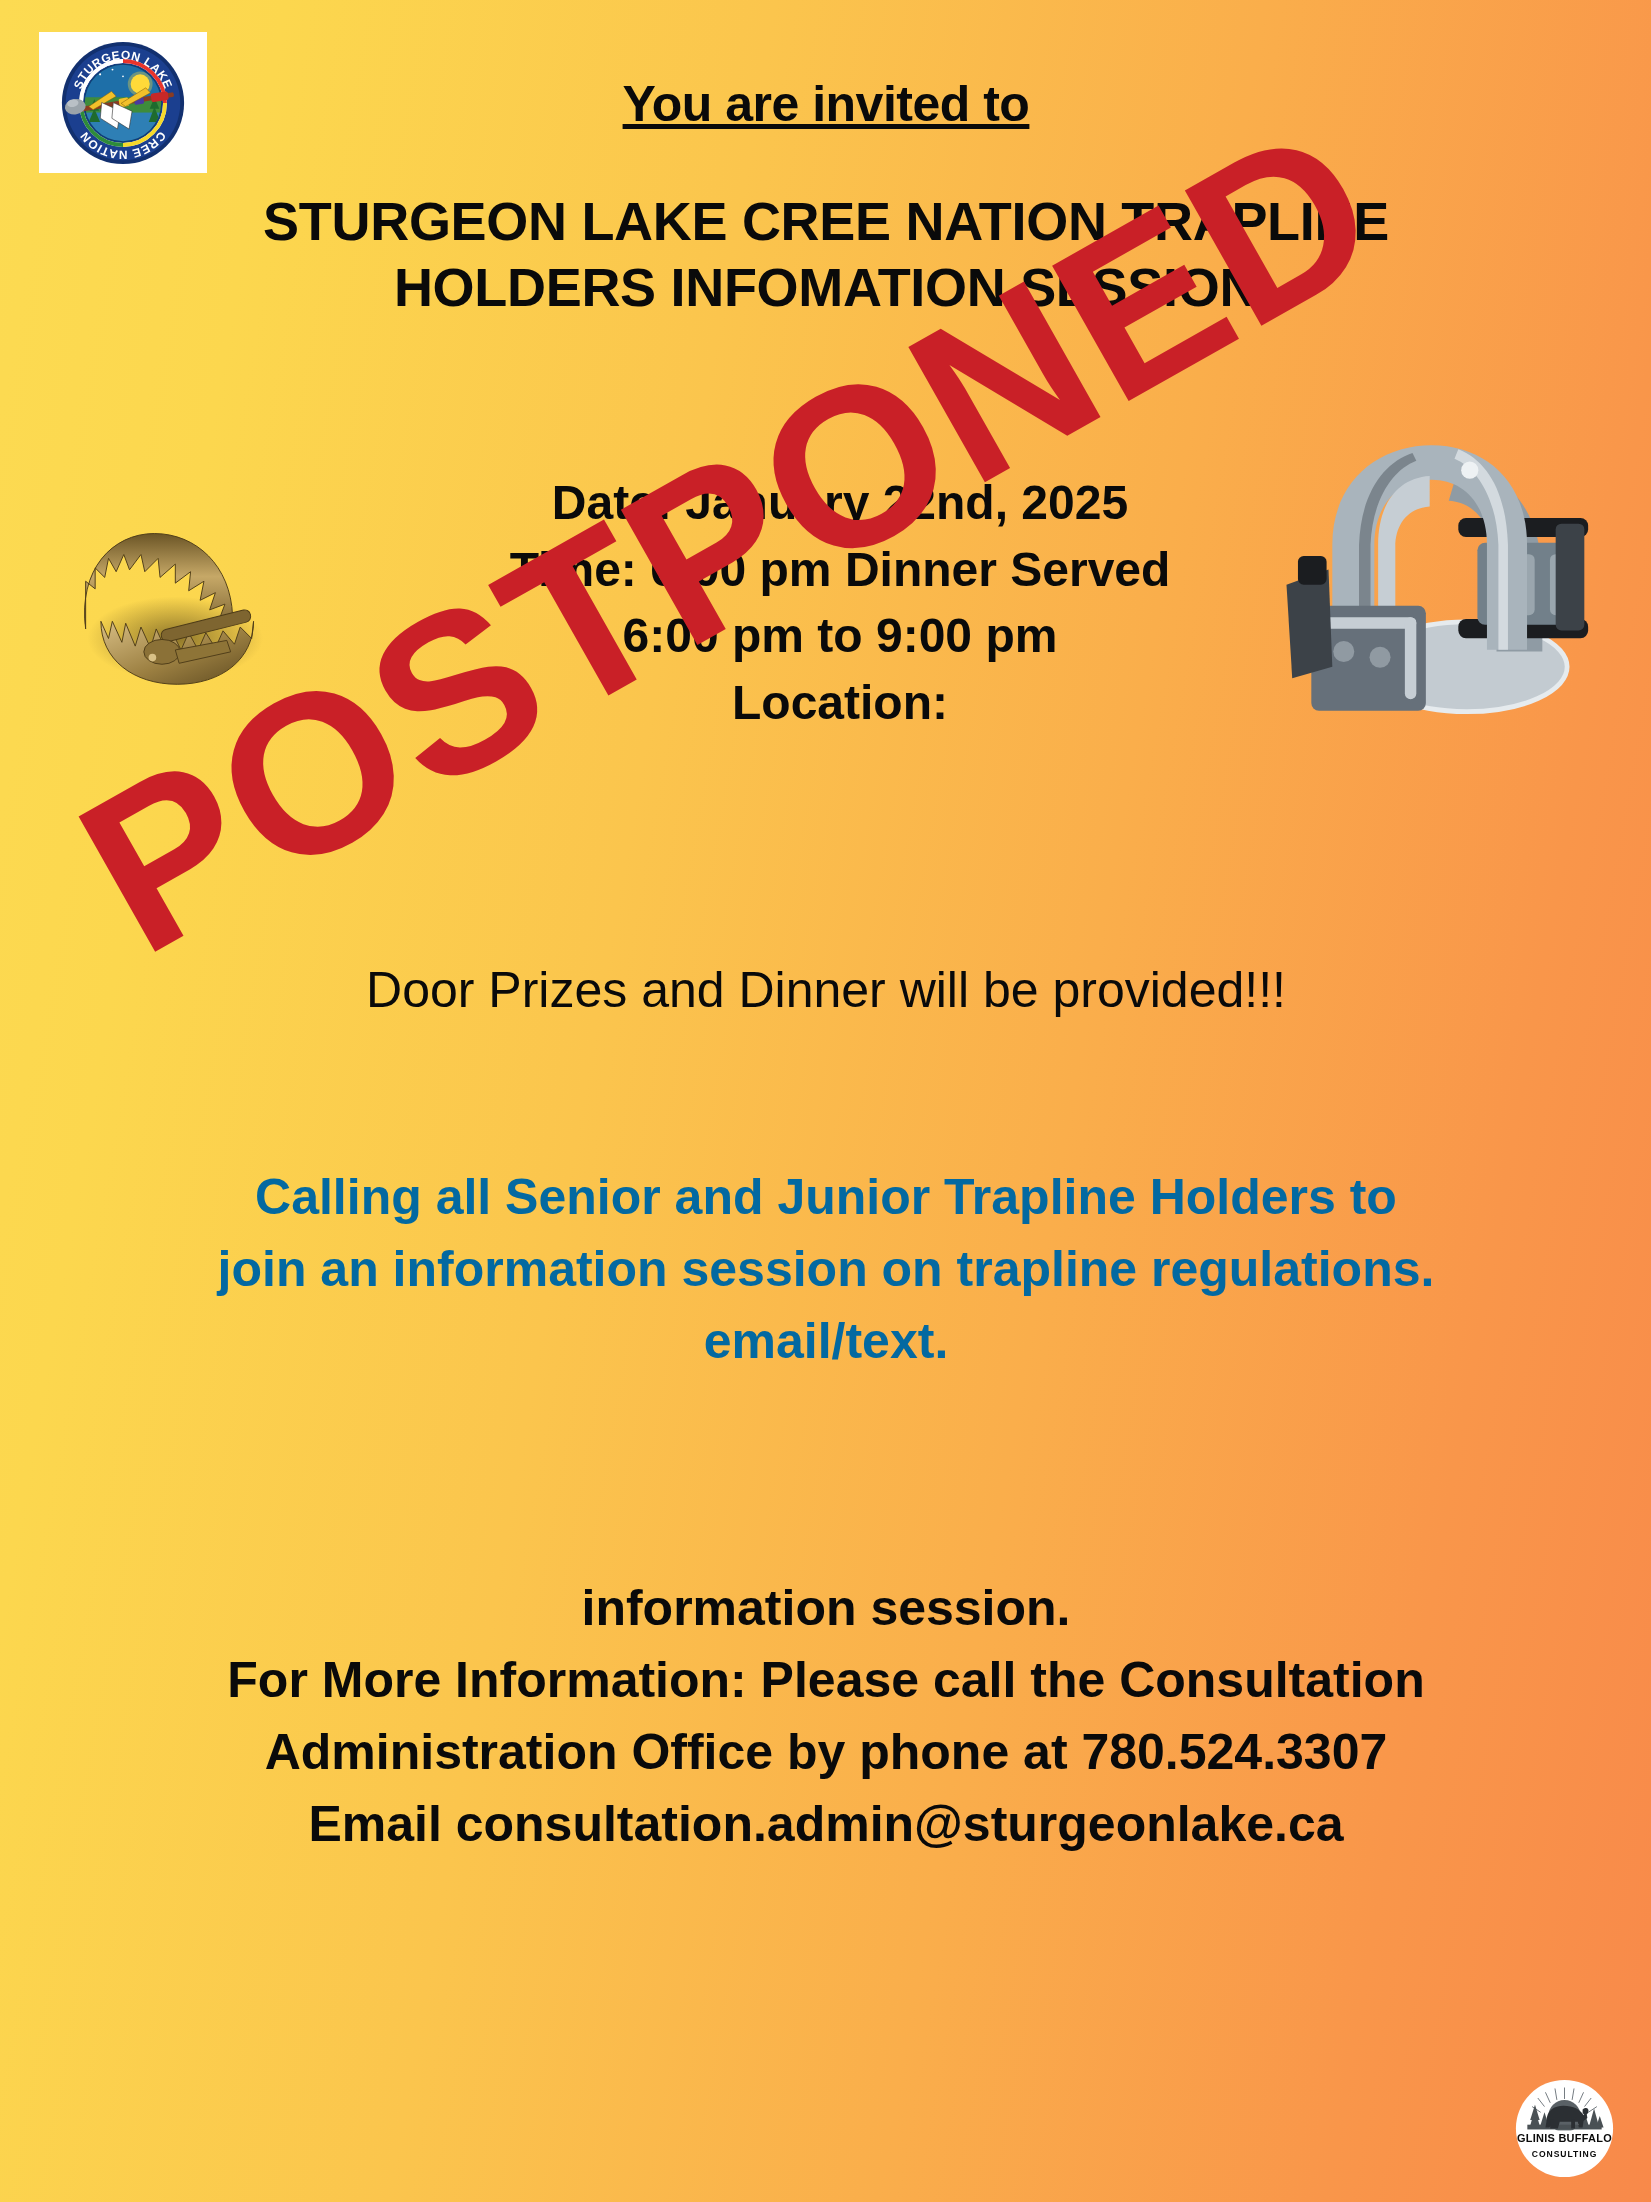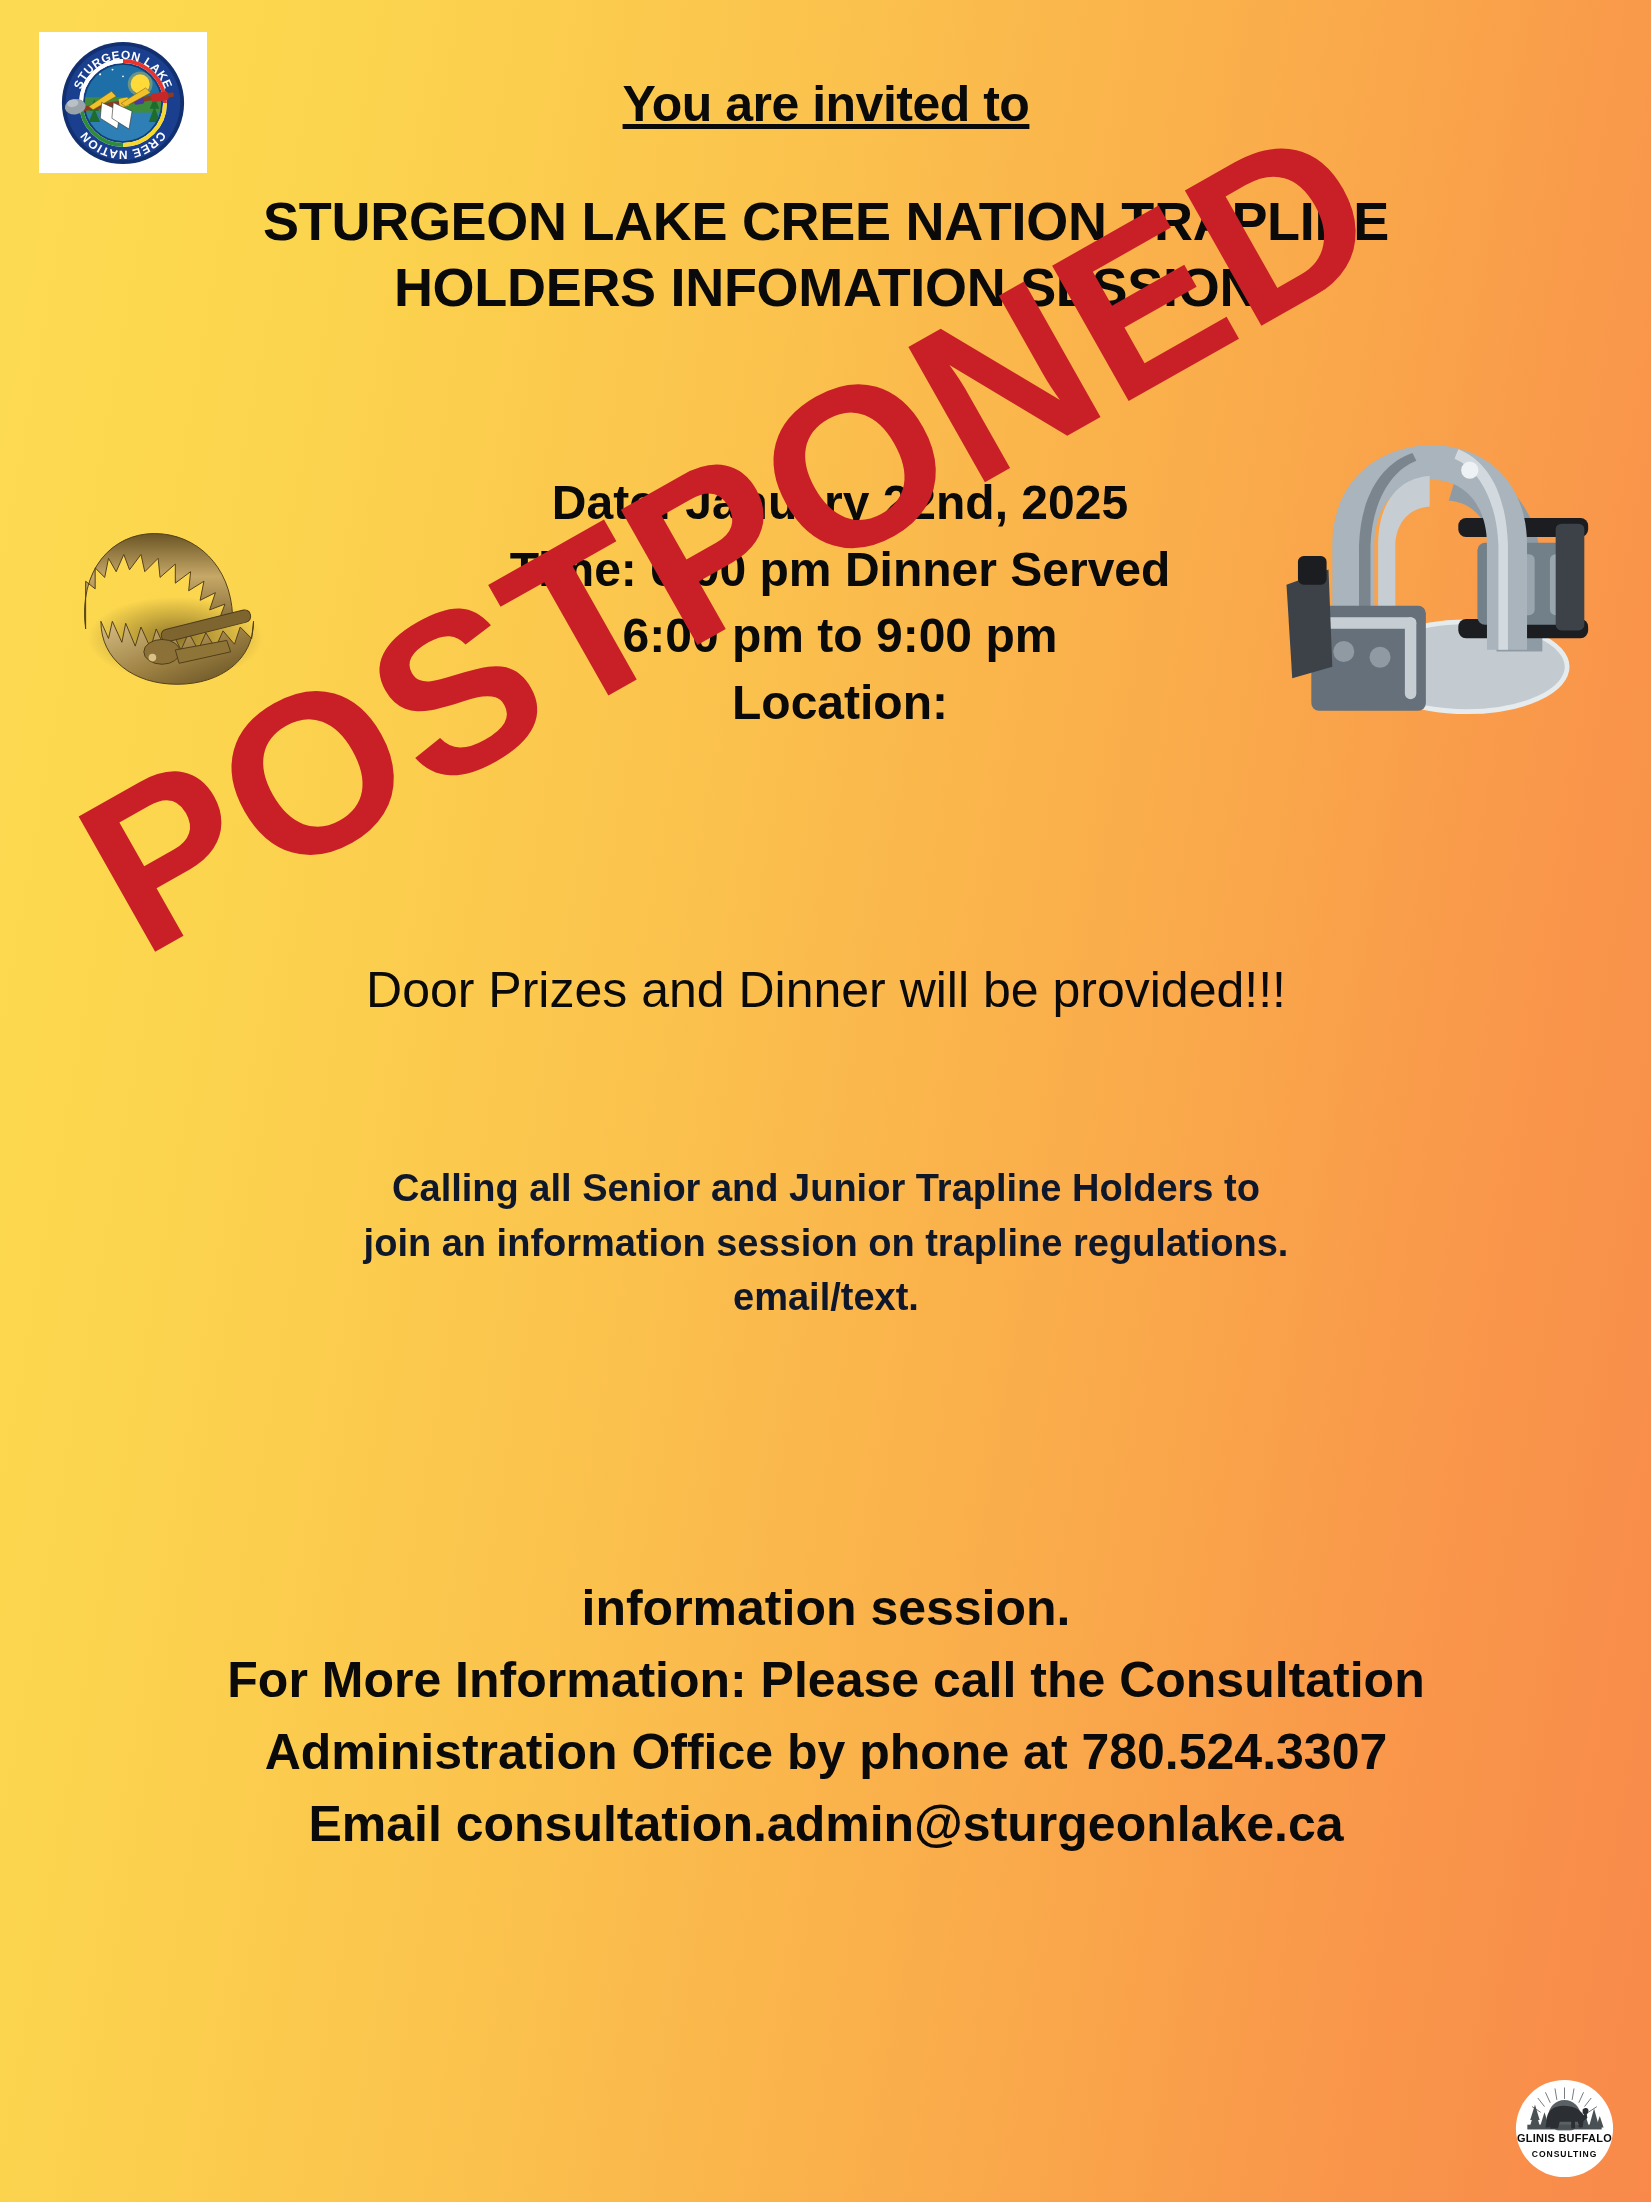--- a/index.html
+++ b/index.html
@@ -34,21 +34,21 @@
     position:absolute; left:315px; right:287px; top:470px;
     text-align:center; font-size:48px; font-weight:bold; color:#0a0a0a;
     line-height:1.39;
   }
   .doorprize{
     position:absolute; left:0; right:0; top:961px;
     text-align:center; font-size:50px; font-weight:normal; color:#0a0a0a;
   }
   .para1{
     position:absolute; left:100px; right:100px; top:1161px;
-    text-align:center; font-size:38px; font-weight:bold; color:#0f172a;
+    text-align:center; font-size:50px; font-weight:bold; color:#0369a1;
     line-height:1.44;
   }
   .para2{
     position:absolute; left:100px; right:100px; top:1572px;
     text-align:center; font-size:50px; font-weight:bold; color:#0a0a0a;
     line-height:1.44;
   }
 
   
   .stamp{

